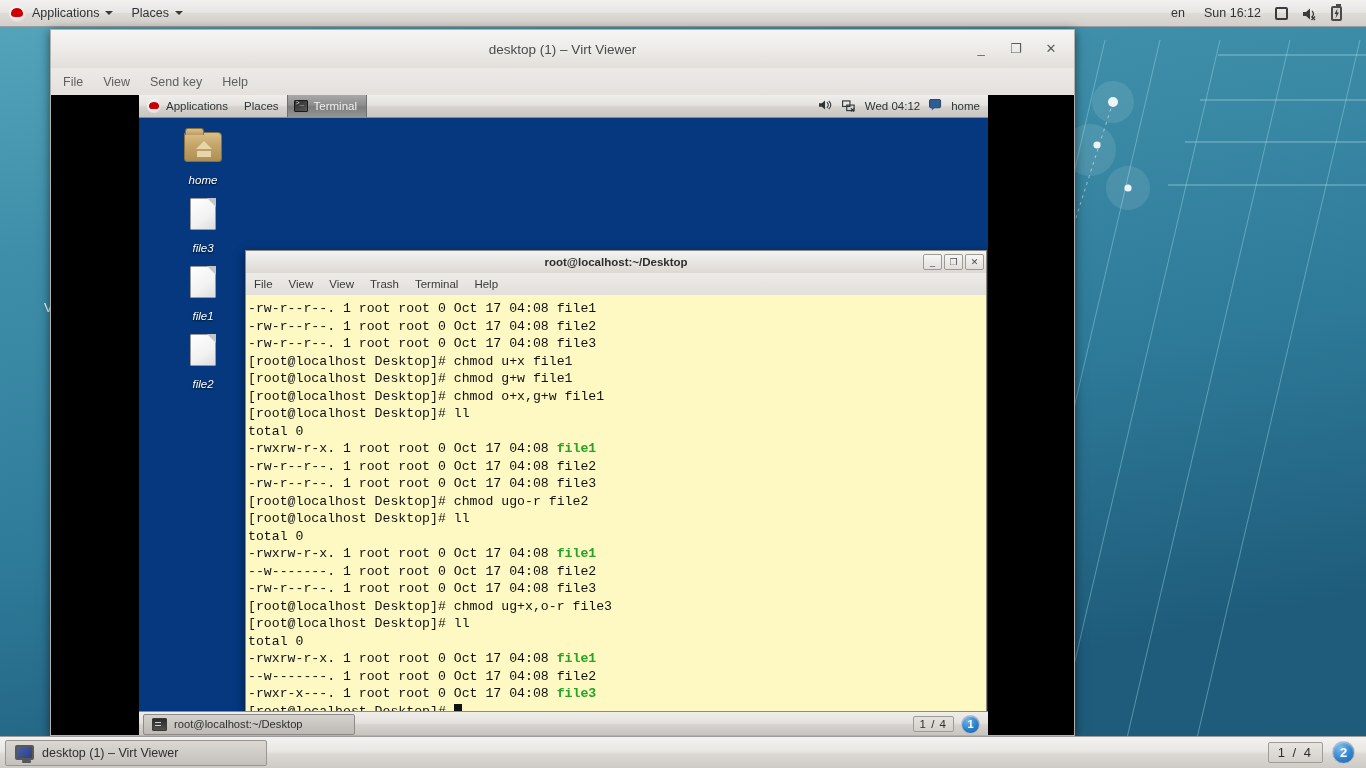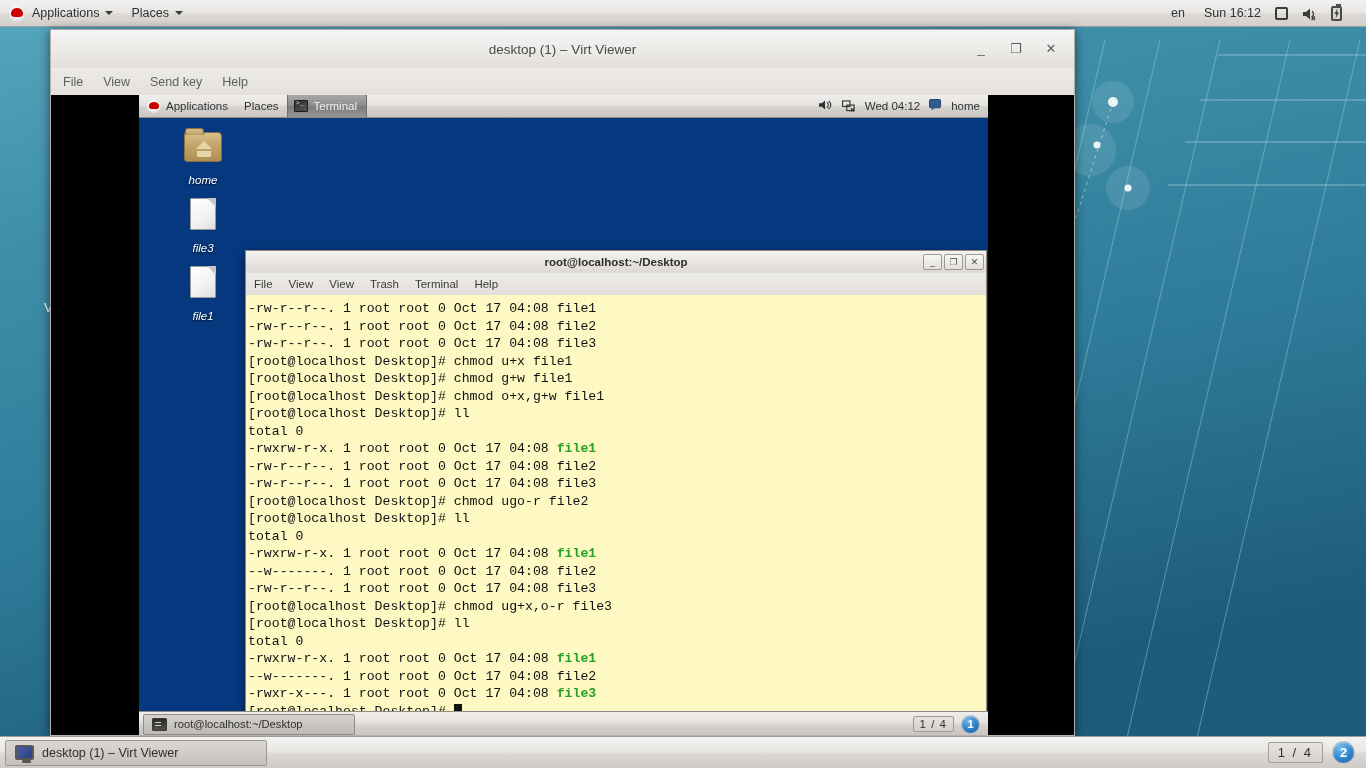--- a/index.html
+++ b/index.html
@@ -486,20 +486,26 @@
               <i class="icn-file"></i>
             </span>
           <span class="label">file3</span>
         </div>
         <div class="desk-icon">
           <span class="glyph">
               <i class="icn-file"></i>
             </span>
           <span class="label">file1</span>
         </div>
+        <div class="desk-icon">
+          <span class="glyph">
+              <i class="icn-file"></i>
+            </span>
+          <span class="label">file2</span>
+        </div>
       </div>
 
       <div id="terminal-window">
         <div id="term-titlebar">
           <div id="term-title">root@localhost:~/Desktop</div>
           <div id="term-winbtns">
             <span class="term-btn">_</span>
             <span class="term-btn">❐</span>
             <span class="term-btn">✕</span>
           </div>

